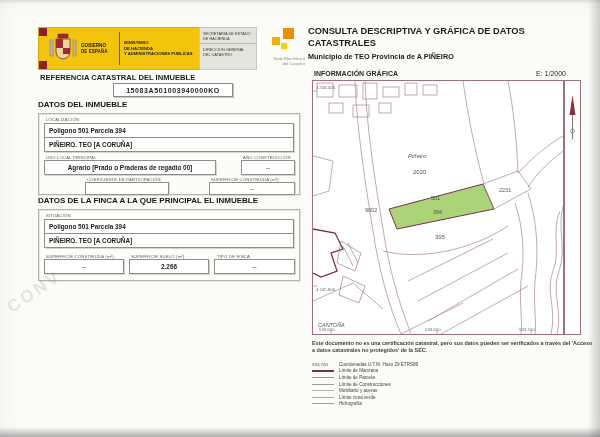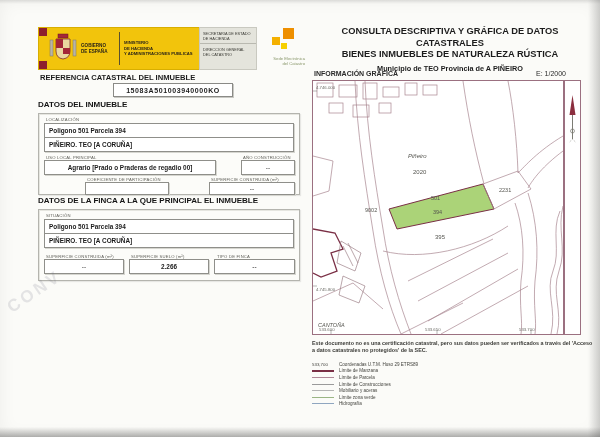--- a/index.html
+++ b/index.html
@@ -26,21 +26,21 @@
   .secretaria-box{position:absolute;left:199px;top:27px;width:56px;height:41px;background:#e4e4dc;
         border:0.5px solid #c9c9c0;font-size:3.9px;color:#3a3a34;line-height:1.3;}
   .secretaria-box .cell{padding:3px 3px 2px 3px;white-space:pre-line;}
   .secretaria-box .cell+.cell{border-top:0.5px solid #b9b9b0;}
   .sede-logo{position:absolute;left:259px;top:28px;width:46px;height:40px;}
   .sede-logo .sq{position:absolute;}
   .sede-text{position:absolute;right:0;bottom:2px;font-size:4.2px;color:#8a986c;text-align:right;
         line-height:1.25;white-space:pre-line;width:100%;}
 
   
-  .title-block{position:absolute;left:308px;top:26px;width:284px;text-align:center;color:#1c1c1c;}
+  .title-block{position:absolute;left:308px;top:26px;width:284px;text-align:left;color:#1c1c1c;}
   .title-line{font-weight:bold;font-size:9.3px;line-height:1.25;}
   .title-muni{font-weight:bold;font-size:7.3px;margin-top:3px;}
 
   
   .ref-title{position:absolute;left:40px;top:73px;width:260px;text-align:left;
         font-weight:bold;font-size:7.6px;color:#1c1c1c;}
   .ref-box{position:absolute;left:113px;top:83px;width:118px;height:12px;background:#fff;
         border:1px solid #8a8a86;box-shadow:1px 1px 0 #c9c9c4;
         font-weight:bold;font-size:7px;letter-spacing:0.6px;color:#1c1c1c;
         display:flex;align-items:center;justify-content:center;}
@@ -114,21 +114,20 @@
   <div class="sede-logo">
     <div class="sq" style="left:24px;top:0;width:11px;height:11px;background:#ee8f00;"></div>
     <div class="sq" style="left:13px;top:9px;width:8px;height:8px;background:#f4b000;"></div>
     <div class="sq" style="left:22px;top:15px;width:6px;height:6px;background:#f6cf00;"></div>
     <div class="sede-text">Sede Electrónica
 del Catastro</div>
   </div>
 
   <div class="title-block">
     <div class="title-line">CONSULTA DESCRIPTIVA Y GRÁFICA DE DATOS CATASTRALES</div>
-    <div class="title-line">BIENES INMUEBLES DE NATURALEZA RÚSTICA</div>
     <div class="title-muni">Municipio de TEO Provincia de A PIÑEIRO</div>
   </div>
 
   <div class="ref-title">REFERENCIA CATASTRAL DEL INMUEBLE</div>
   <div class="ref-box">15083A501003940000KO</div>
 
   <div class="sec-title" style="left:38px;top:100px;width:260px;">DATOS DEL INMUEBLE</div>
   <div class="sec-box" style="left:38px;top:113px;width:260px;height:80px;">
     <div class="micro" style="left:7px;top:3px;">LOCALIZACIÓN</div>
     <div class="fbox stack" style="left:5px;top:9px;width:248px;">

